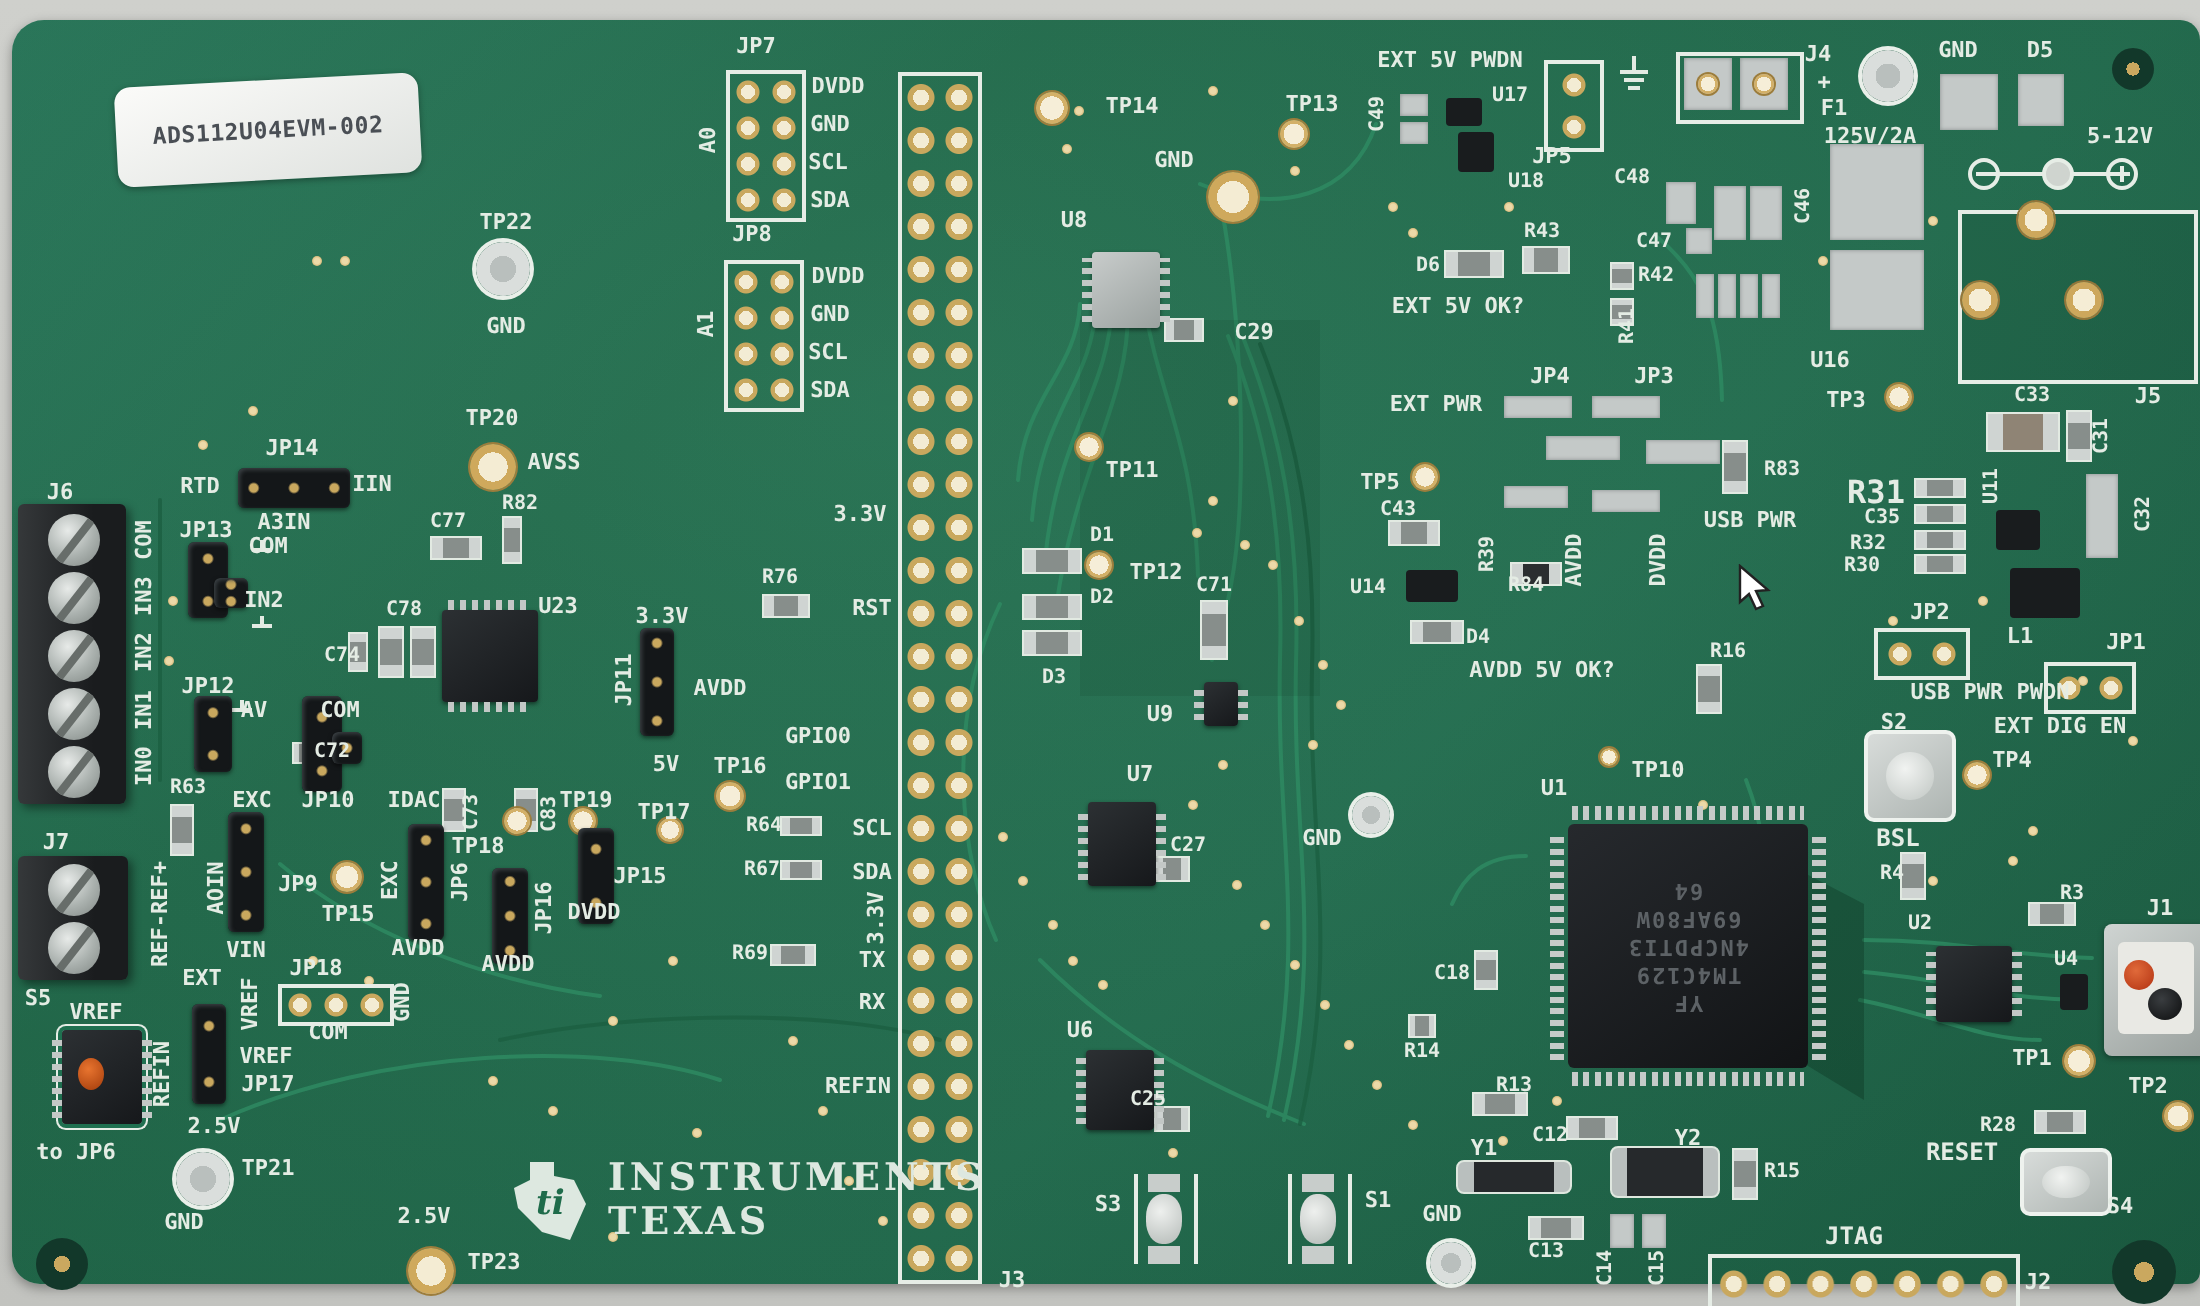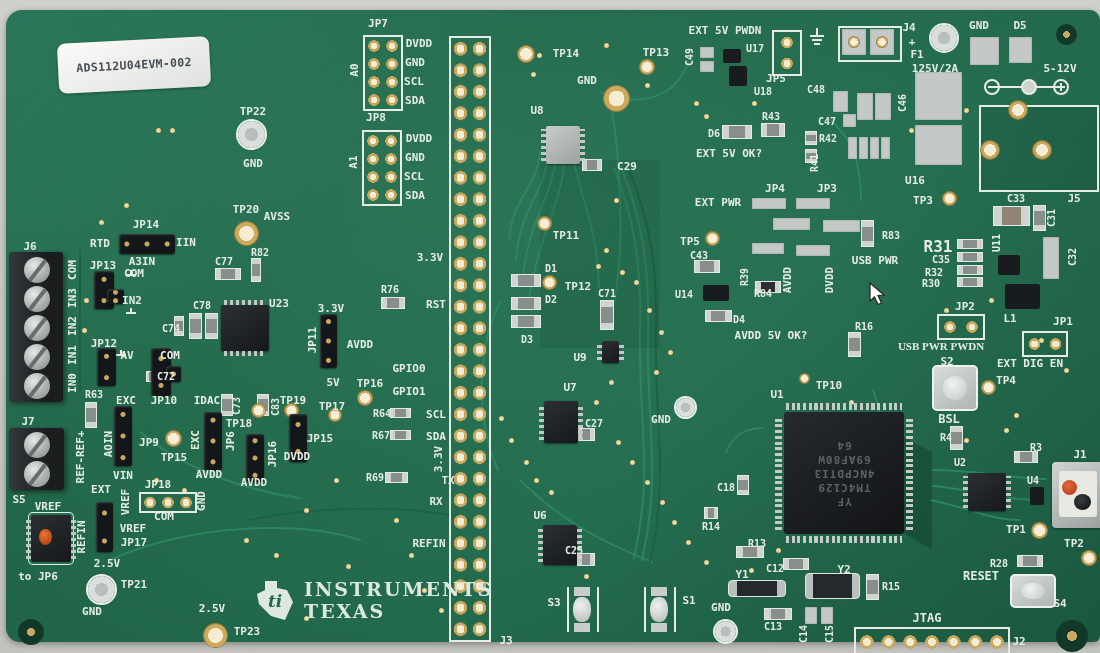--- a/index.html
+++ b/index.html
@@ -415,21 +415,21 @@
         <span class="lbl" style="left: 424px; top: 247px; transform: translate(-50%, -50%);">3.3V</span>
         <span class="lbl" style="left: 384px; top: 279px; font-size: 10px; transform: translate(-50%, -50%);">R76</span>
         <span class="lbl" style="left: 430px; top: 294px; transform: translate(-50%, -50%);">RST</span>
         <span class="lbl" style="left: 403px; top: 358px; transform: translate(-50%, -50%);">GPIO0</span>
         <span class="lbl" style="left: 403px; top: 381px; transform: translate(-50%, -50%);">GPIO1</span>
         <span class="lbl" style="left: 430px; top: 404px; transform: translate(-50%, -50%);">SCL</span>
         <span class="lbl" style="left: 430px; top: 426px; transform: translate(-50%, -50%);">SDA</span>
         <span class="lbl" style="left: 376px; top: 403px; font-size: 10px; transform: translate(-50%, -50%);">R64</span>
         <span class="lbl" style="left: 375px; top: 425px; font-size: 10px; transform: translate(-50%, -50%);">R67</span>
         <span class="lbl" style="left: 432px; top: 449px; transform: translate(-50%, -50%) rotate(-90deg);">3.3V</span>
-        <span class="lbl" style="left: 430px; top: 470px; transform: translate(-50%, -50%); margin-left: 12px;">TX</span>
+        <span class="lbl" style="left: 430px; top: 470px; transform: translate(-50%, -50%);">TX</span>
         <span class="lbl" style="left: 430px; top: 491px; transform: translate(-50%, -50%);">RX</span>
         <span class="lbl" style="left: 369px; top: 467px; font-size: 10px; transform: translate(-50%, -50%);">R69</span>
         <span class="lbl" style="left: 423px; top: 533px; transform: translate(-50%, -50%);">REFIN</span>
         <span class="lbl" style="left: 500px; top: 630px; transform: translate(-50%, -50%);">J3</span>
         <span class="lbl" style="left: 24px; top: 236px; transform: translate(-50%, -50%);">J6</span>
         <span class="lbl" style="left: 66px; top: 260px; transform: translate(-50%, -50%) rotate(-90deg);">COM</span>
         <span class="lbl" style="left: 66px; top: 288px; transform: translate(-50%, -50%) rotate(-90deg);">IN3</span>
         <span class="lbl" style="left: 66px; top: 316px; transform: translate(-50%, -50%) rotate(-90deg);">IN2</span>
         <span class="lbl" style="left: 66px; top: 345px; transform: translate(-50%, -50%) rotate(-90deg);">IN1</span>
         <span class="lbl" style="left: 66px; top: 373px; transform: translate(-50%, -50%) rotate(-90deg);">IN0</span>
@@ -457,21 +457,21 @@
         <span class="lbl" style="left: 224px; top: 431px; transform: translate(-50%, -50%) rotate(-90deg);">JP6</span>
         <span class="lbl" style="left: 203px; top: 464px; transform: translate(-50%, -50%);">AVDD</span>
         <span class="lbl" style="left: 233px; top: 413px; transform: translate(-50%, -50%);">TP18</span>
         <span class="lbl" style="left: 266px; top: 444px; transform: translate(-50%, -50%) rotate(-90deg);">JP16</span>
         <span class="lbl" style="left: 248px; top: 472px; transform: translate(-50%, -50%);">AVDD</span>
         <span class="lbl" style="left: 287px; top: 390px; transform: translate(-50%, -50%);">TP19</span>
         <span class="lbl" style="left: 326px; top: 396px; transform: translate(-50%, -50%); text-align: right;">TP17</span>
         <span class="lbl" style="left: 314px; top: 428px; transform: translate(-50%, -50%);">JP15</span>
         <span class="lbl" style="left: 291px; top: 446px; transform: translate(-50%, -50%);">DVDD</span>
         <span class="lbl" style="left: 240px; top: 199px; transform: translate(-50%, -50%);">TP20</span>
-        <span class="lbl" style="left: 271px; top: 206px; transform: translate(-50%, -50%);">AVSS</span>
+        <span class="lbl" style="left: 271px; top: 221px; transform: translate(-50%, -50%);">AVSS</span>
         <span class="lbl" style="left: 254px; top: 242px; font-size: 10px; transform: translate(-50%, -50%);">R82</span>
         <span class="lbl" style="left: 218px; top: 251px; font-size: 10px; transform: translate(-50%, -50%);">C77</span>
         <span class="lbl" style="left: 196px; top: 295px; font-size: 10px; transform: translate(-50%, -50%);">C78</span>
         <span class="lbl" style="left: 273px; top: 293px; transform: translate(-50%, -50%);">U23</span>
         <span class="lbl" style="left: 165px; top: 318px; font-size: 10px; transform: translate(-50%, -50%);">C74</span>
         <span class="lbl" style="left: 160px; top: 366px; font-size: 10px; transform: translate(-50%, -50%);">C72</span>
         <span class="lbl" style="left: 230px; top: 396px; font-size: 10px; transform: translate(-50%, -50%) rotate(-90deg);">C73</span>
         <span class="lbl" style="left: 269px; top: 397px; font-size: 10px; transform: translate(-50%, -50%) rotate(-90deg);">C83</span>
         <span class="lbl" style="left: 306px; top: 330px; transform: translate(-50%, -50%) rotate(-90deg);">JP11</span>
         <span class="lbl" style="left: 325px; top: 298px; transform: translate(-50%, -50%);">3.3V</span>
@@ -527,21 +527,21 @@
         <span class="lbl" style="left: 869px; top: 250px; transform: translate(-50%, -50%);">USB PWR</span>
         <span class="lbl" style="left: 858px; top: 316px; font-size: 10px; transform: translate(-50%, -50%);">R16</span>
         <span class="lbl" style="left: 932px; top: 236px; font-size: 16px; transform: translate(-50%, -50%);">R31</span>
         <span class="lbl" style="left: 935px; top: 249px; font-size: 10px; transform: translate(-50%, -50%);">C35</span>
         <span class="lbl" style="left: 928px; top: 262px; font-size: 10px; transform: translate(-50%, -50%);">R32</span>
         <span class="lbl" style="left: 925px; top: 273px; font-size: 10px; transform: translate(-50%, -50%);">R30</span>
         <span class="lbl" style="left: 990px; top: 233px; font-size: 10px; transform: translate(-50%, -50%) rotate(-90deg);">U11</span>
         <span class="lbl" style="left: 959px; top: 296px; transform: translate(-50%, -50%);">JP2</span>
         <span class="lbl" style="left: 1004px; top: 308px; transform: translate(-50%, -50%);">L1</span>
         <span class="lbl" style="left: 1057px; top: 311px; transform: translate(-50%, -50%);">JP1</span>
-        <span class="lbl" style="left: 935px; top: 336px; transform: translate(-50%, -50%); font-family: Liberation Serif, serif;">USB PWR PWDN</span>
+        <span class="lbl" style="left: 989px; top: 336px; transform: translate(-50%, -50%);">USB PWR PWDN</span>
         <span class="lbl" style="left: 1024px; top: 353px; transform: translate(-50%, -50%);">EXT DIG EN</span>
         <span class="lbl" style="left: 941px; top: 351px; transform: translate(-50%, -50%);">S2</span>
         <span class="lbl" style="left: 1000px; top: 370px; transform: translate(-50%, -50%);">TP4</span>
         <span class="lbl" style="left: 823px; top: 365px; transform: translate(-50%, -50%); margin-top: 10px;">TP10</span>
         <span class="lbl" style="left: 771px; top: 384px; transform: translate(-50%, -50%);">U1</span>
         <span class="lbl" style="left: 943px; top: 409px; font-size: 12px; transform: translate(-50%, -50%);">BSL</span>
         <span class="lbl" style="left: 940px; top: 427px; font-size: 10px; transform: translate(-50%, -50%);">R4</span>
         <span class="lbl" style="left: 954px; top: 452px; font-size: 10px; transform: translate(-50%, -50%);">U2</span>
         <span class="lbl" style="left: 1030px; top: 437px; font-size: 10px; transform: translate(-50%, -50%);">R3</span>
         <span class="lbl" style="left: 1027px; top: 470px; font-size: 10px; transform: translate(-50%, -50%);">U4</span>

